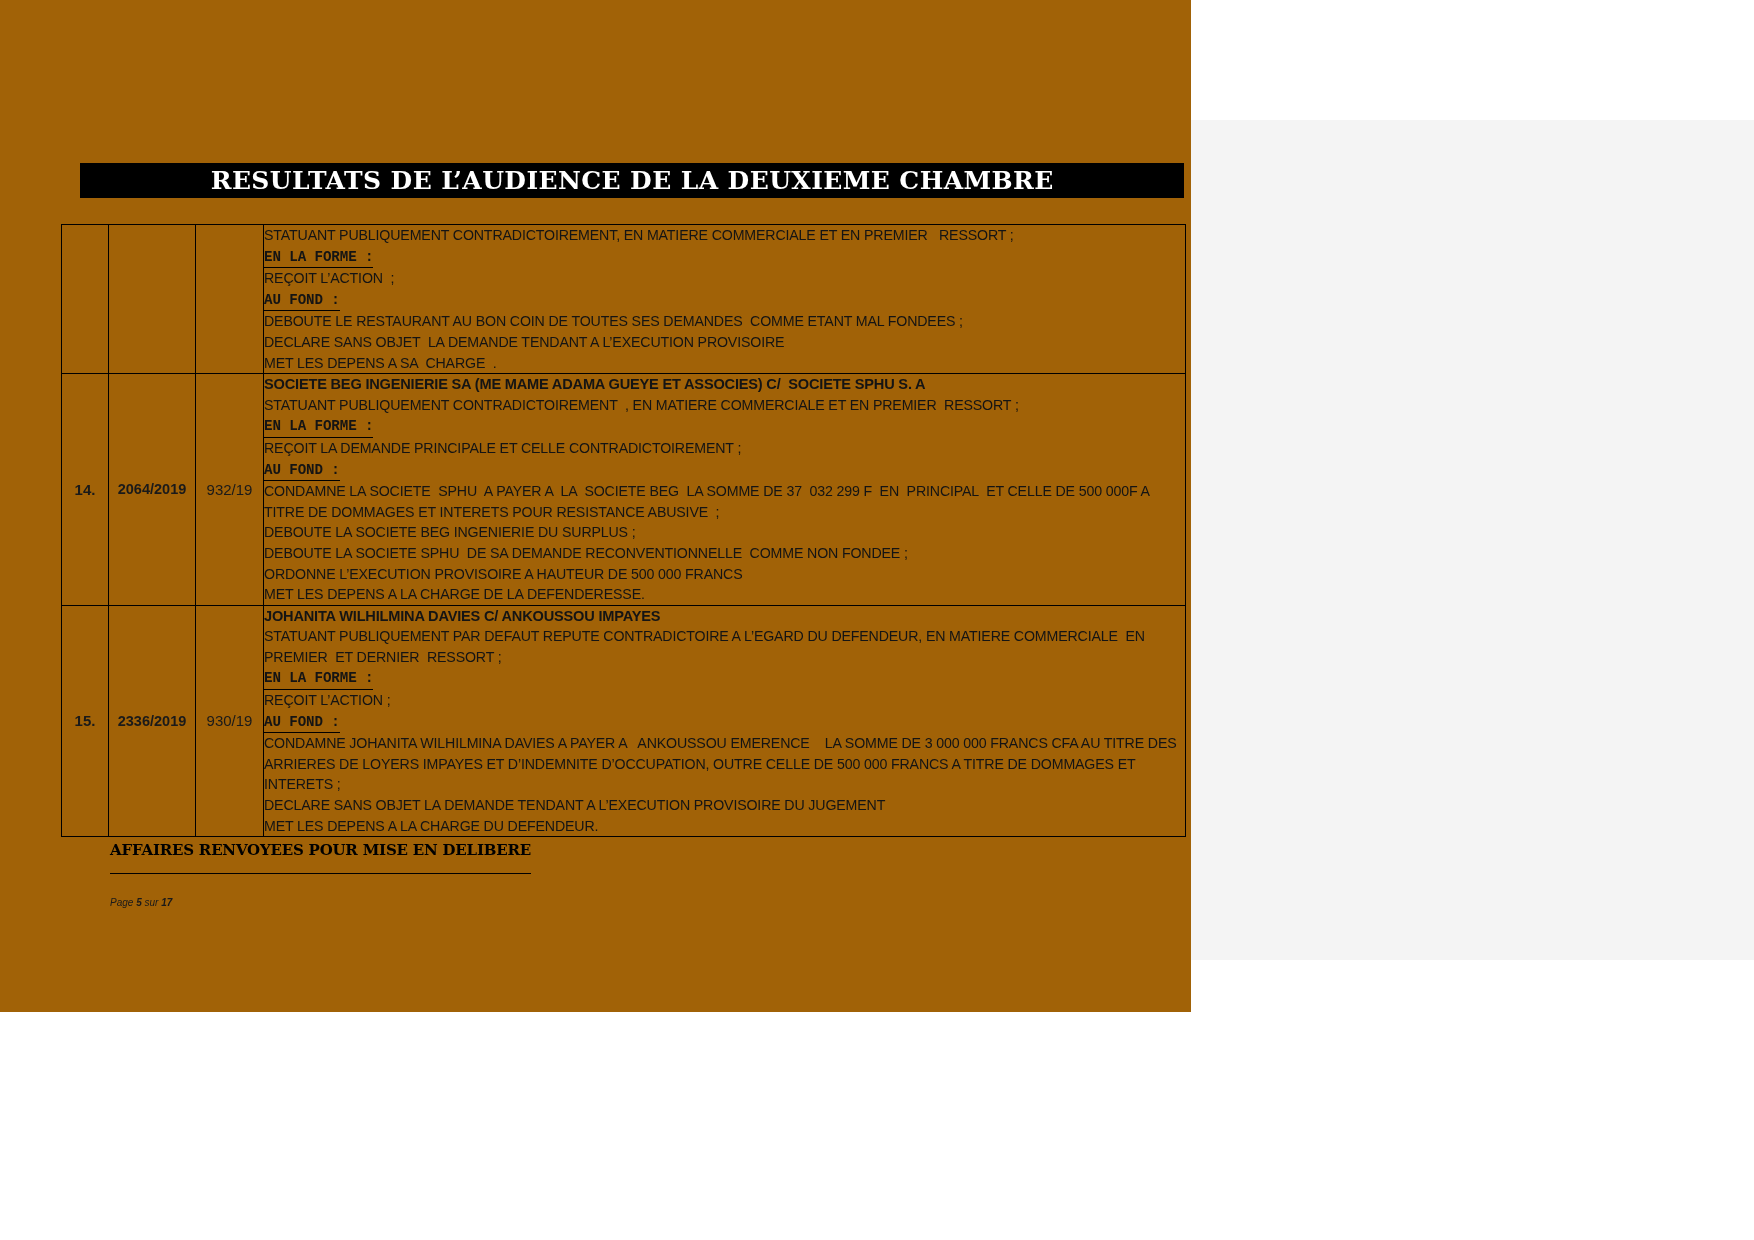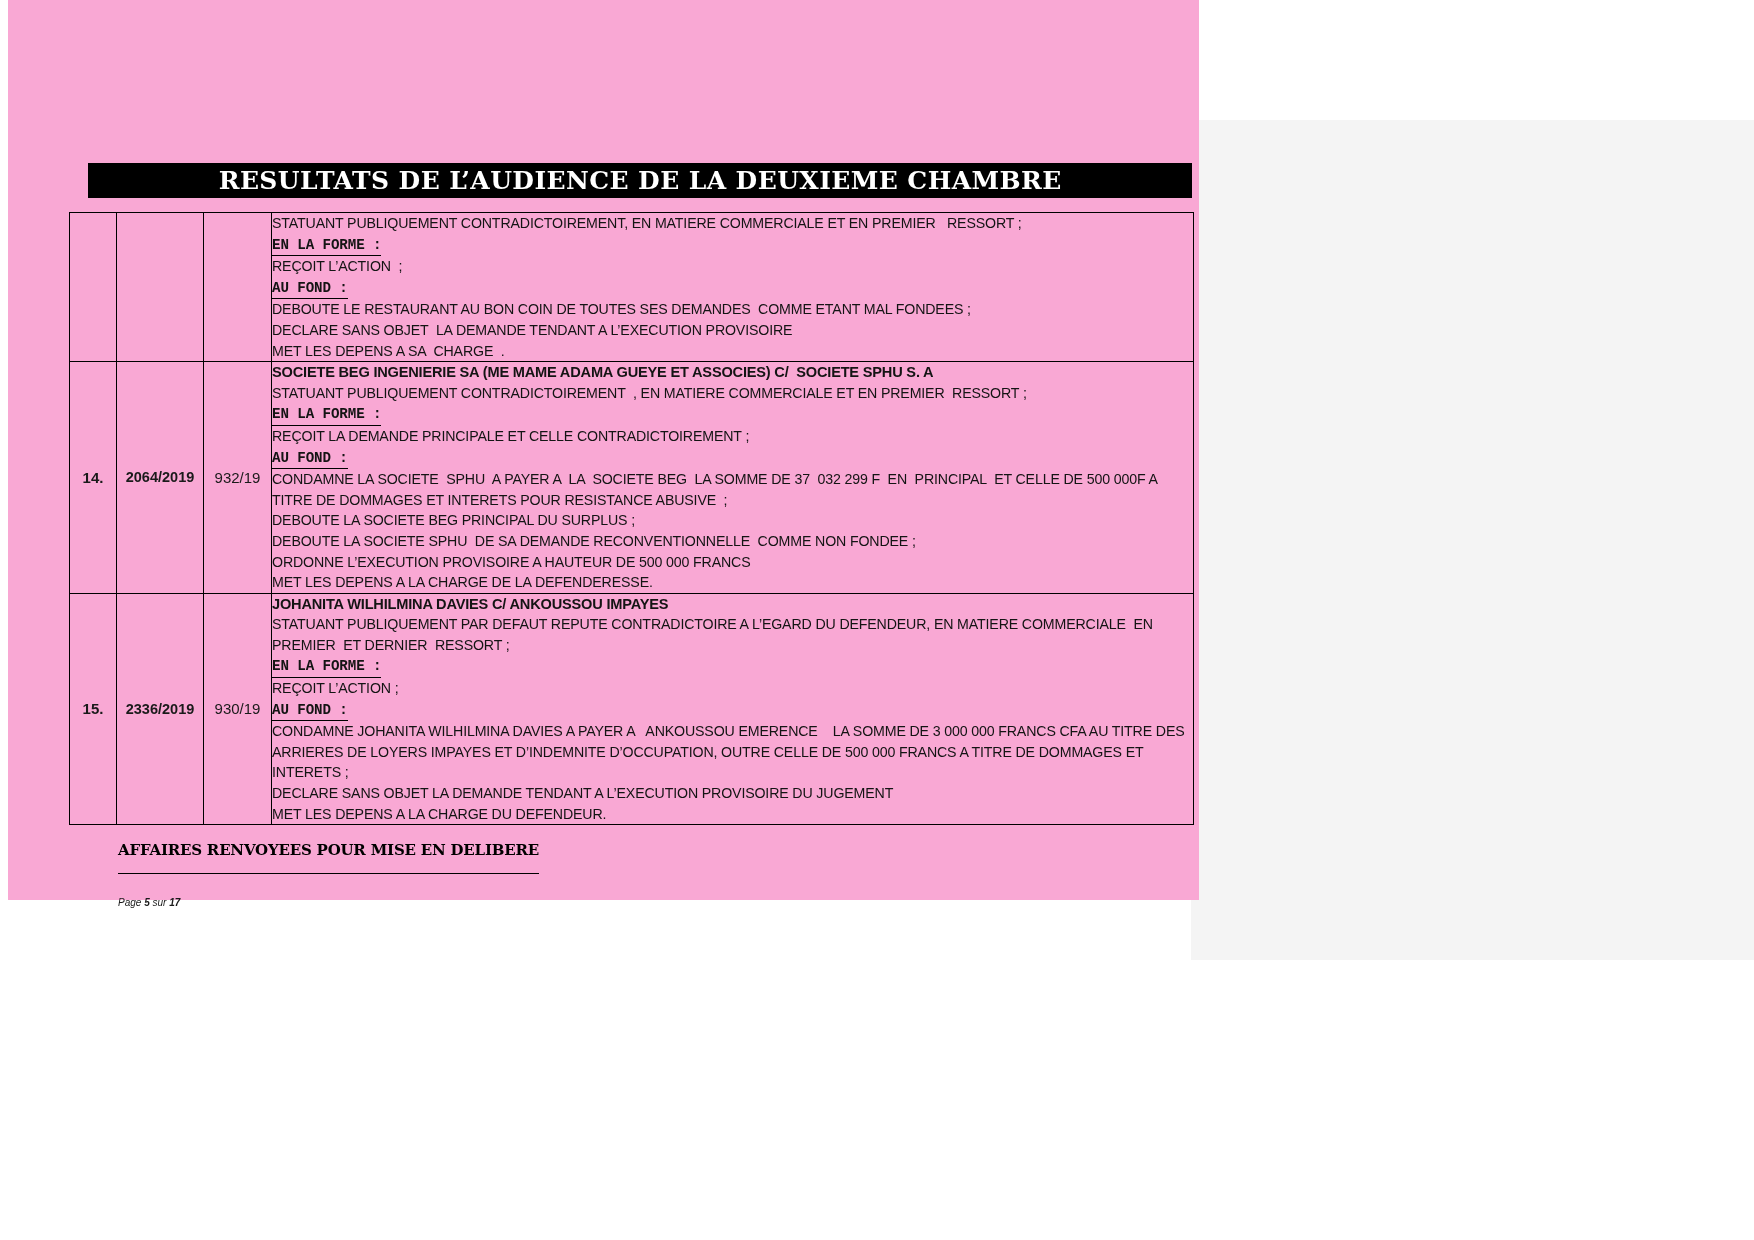--- a/index.html
+++ b/index.html
@@ -23,23 +23,22 @@
     width: 563px;
     height: 840px;
     background: #f4f4f4;
   }
 
   .page {
     position: absolute;
     left: 0;
     top: 0;
     width: 1191px;
-    height: 900px;
-    background: #f9a8d4;
-    margin-left: 8px;
+    height: 1012px;
+    background: #a16207;
   }
 
   
   .title-banner {
     position: absolute;
     left: 80px;
     top: 163px;
     width: 1104px;
     height: 35px;
     background: #000000;
@@ -54,21 +53,21 @@
     font-size: 24.5px;
     letter-spacing: 0.4px;
     white-space: nowrap;
     transform: scaleX(1.02);
   }
 
   
   .results-table {
     position: absolute;
     left: 61px;
-    top: 212px;
+    top: 224px;
     width: 1124px;
     border-collapse: collapse;
     table-layout: fixed;
   }
   .results-table td {
     border: 1.4px solid #000000;
     vertical-align: middle;
     padding: 0;
   }
   .col-num      { width: 47px; }
@@ -172,21 +171,21 @@
           <td class="cell-center num">14.</td>
           <td class="cell-center">2064/2019</td>
           <td class="cell-center judgment">932/19</td>
           <td class="body-cell">
             <div class="heading-row"><span class="line party">SOCIETE BEG INGENIERIE SA (ME MAME ADAMA GUEYE ET ASSOCIES) C/  SOCIETE SPHU S. A</span></div>
             <div class="heading-row"><span class="line">STATUANT PUBLIQUEMENT CONTRADICTOIREMENT  , EN MATIERE COMMERCIALE ET EN PREMIER  RESSORT ;</span></div>
             <div class="heading-row"><span class="line heading">EN LA FORME :</span></div>
             <div class="heading-row"><span class="line">REÇOIT LA DEMANDE PRINCIPALE ET CELLE CONTRADICTOIREMENT ;</span></div>
             <div class="heading-row"><span class="line heading">AU FOND :</span></div>
             <div class="heading-row"><span class="line">CONDAMNE LA SOCIETE  SPHU  A PAYER A  LA  SOCIETE BEG  LA SOMME DE 37  032 299 F  EN  PRINCIPAL  ET CELLE DE 500 000F A TITRE DE DOMMAGES ET INTERETS POUR RESISTANCE ABUSIVE  ;</span></div>
-            <div class="heading-row"><span class="line">DEBOUTE LA SOCIETE BEG PRINCIPAL DU SURPLUS ;</span></div>
+            <div class="heading-row"><span class="line">DEBOUTE LA SOCIETE BEG INGENIERIE DU SURPLUS ;</span></div>
             <div class="heading-row"><span class="line">DEBOUTE LA SOCIETE SPHU  DE SA DEMANDE RECONVENTIONNELLE  COMME NON FONDEE ;</span></div>
             <div class="heading-row"><span class="line">ORDONNE L’EXECUTION PROVISOIRE A HAUTEUR DE 500 000 FRANCS</span></div>
             <div class="heading-row"><span class="line">MET LES DEPENS A LA CHARGE DE LA DEFENDERESSE.</span></div>
           </td>
         </tr>
         <tr>
           <td class="cell-center num">15.</td>
           <td class="cell-center">2336/2019</td>
           <td class="cell-center judgment">930/19</td>
           <td class="body-cell">

